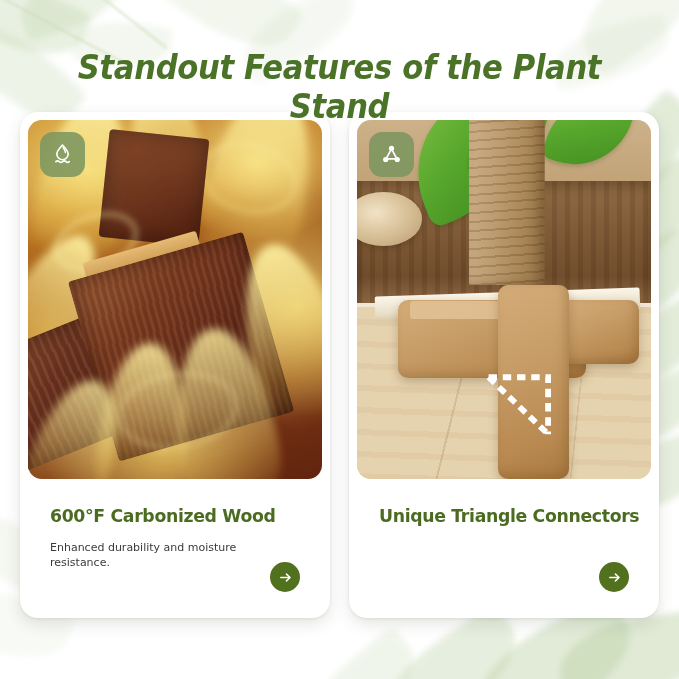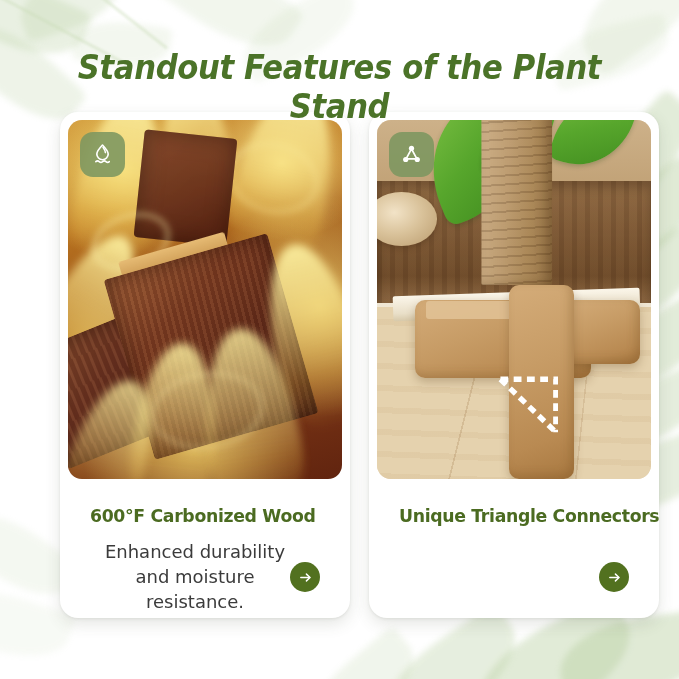--- a/index.html
+++ b/index.html
@@ -94,21 +94,20 @@
 
   
   .cards {
     position: absolute;
     top: 112px;
     left: 20px;
     right: 20px;
     display: flex;
     gap: 19px;
     z-index: 2;
-    margin-left: 40px;
   }
 
   .card {
     flex: 1 1 0;
     background: #ffffff;
     border-radius: 18px;
     box-shadow: 0 6px 16px rgba(70, 80, 60, .14),
                 0 1px 3px rgba(70, 80, 60, .10);
     overflow: hidden;
     position: relative;
@@ -315,25 +314,24 @@
     font-weight: 700;
     color: #4b6b21;
     letter-spacing: -.35px;
     margin-bottom: 14px;
     transform: scaleX(.96);
     transform-origin: left center;
     white-space: nowrap;
   }
   .feature-desc {
     font-family: "DejaVu Sans", sans-serif;
-    font-size: 18px;
+    font-size: 11px;
     line-height: 1.38;
     color: #3b3b3b;
     max-width: 210px;
-    text-align: center;
   }
   .arrow-btn {
     position: absolute;
     right: 22px;
     bottom: 26px;
     width: 30px;
     height: 30px;
     border-radius: 50%;
     background: #52711f;
     display: flex;

